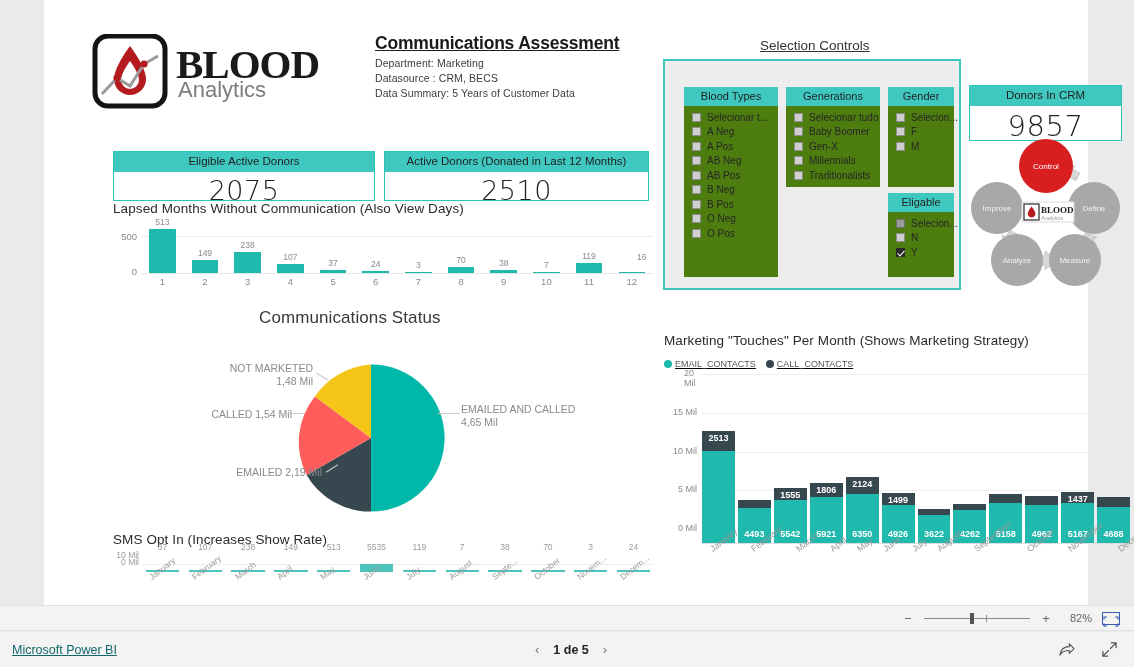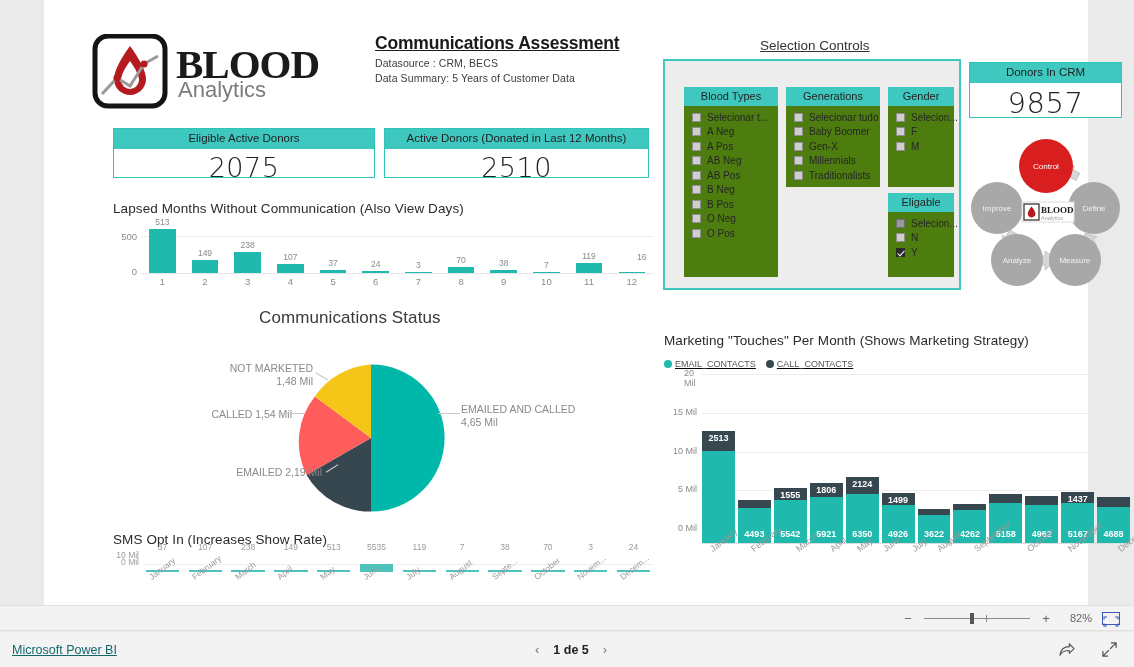--- a/index.html
+++ b/index.html
@@ -27,21 +27,21 @@
 
   
   .title-block { position: absolute; left: 331px; top: 33px; width: 280px; }
   .rpt-title {
     font-size: 17.5px; font-weight: bold; color: #1a1a1a;
     text-decoration: underline; letter-spacing: -0.2px; white-space: nowrap;
   }
   .sub-line { font-size: 10.5px; color: #3c3c3c; margin-top: 3px; letter-spacing: .1px; }
 
   
-  .kpi { position: absolute; border: 1px solid #2fc4ba; background:#fff; }
+  .kpi { position: absolute; border: 1px solid #2fc4ba; background:#fff;margin-top:23px; }
   .kpi .kpi-head {
     background: #3ec8bf; color:#222; font-size: 11.5px; text-align:center;
     padding: 3px 2px 4px; line-height: 1.1;
   }
   .kpi .kpi-val {
     text-align:center; font-size: 27px; color: #222; padding: 3px 0 6px;
     font-family:"DejaVu Sans", sans-serif; font-weight: 300; letter-spacing: .5px;
   }
   #kpi-eligible { left: 69px; top: 128px; width: 262px; height: 50px; }
   #kpi-active   { left: 340px; top: 128px; width: 265px; height: 50px; }
@@ -172,20 +172,21 @@
         <circle cx="52" cy="30" r="3.6" fill="#b51a1e"></circle>
       </svg>
       <div class="logo-text">
         <span class="logo-blood">BLOOD</span>
         <span class="logo-analytics">Analytics</span>
       </div>
     </div>
 
     <div class="title-block">
       <div class="rpt-title">Communications Assessment</div>
+      <div class="sub-line">Department: Marketing</div>
       <div class="sub-line">Datasource : CRM, BECS</div>
       <div class="sub-line">Data Summary: 5 Years of Customer Data</div>
     </div>
 
     <div class="kpi" id="kpi-eligible">
       <div class="kpi-head">Eligible Active Donors</div>
       <div class="kpi-val">2075</div>
     </div>
     <div class="kpi" id="kpi-active">
       <div class="kpi-head">Active Donors (Donated in Last 12 Months)</div>

